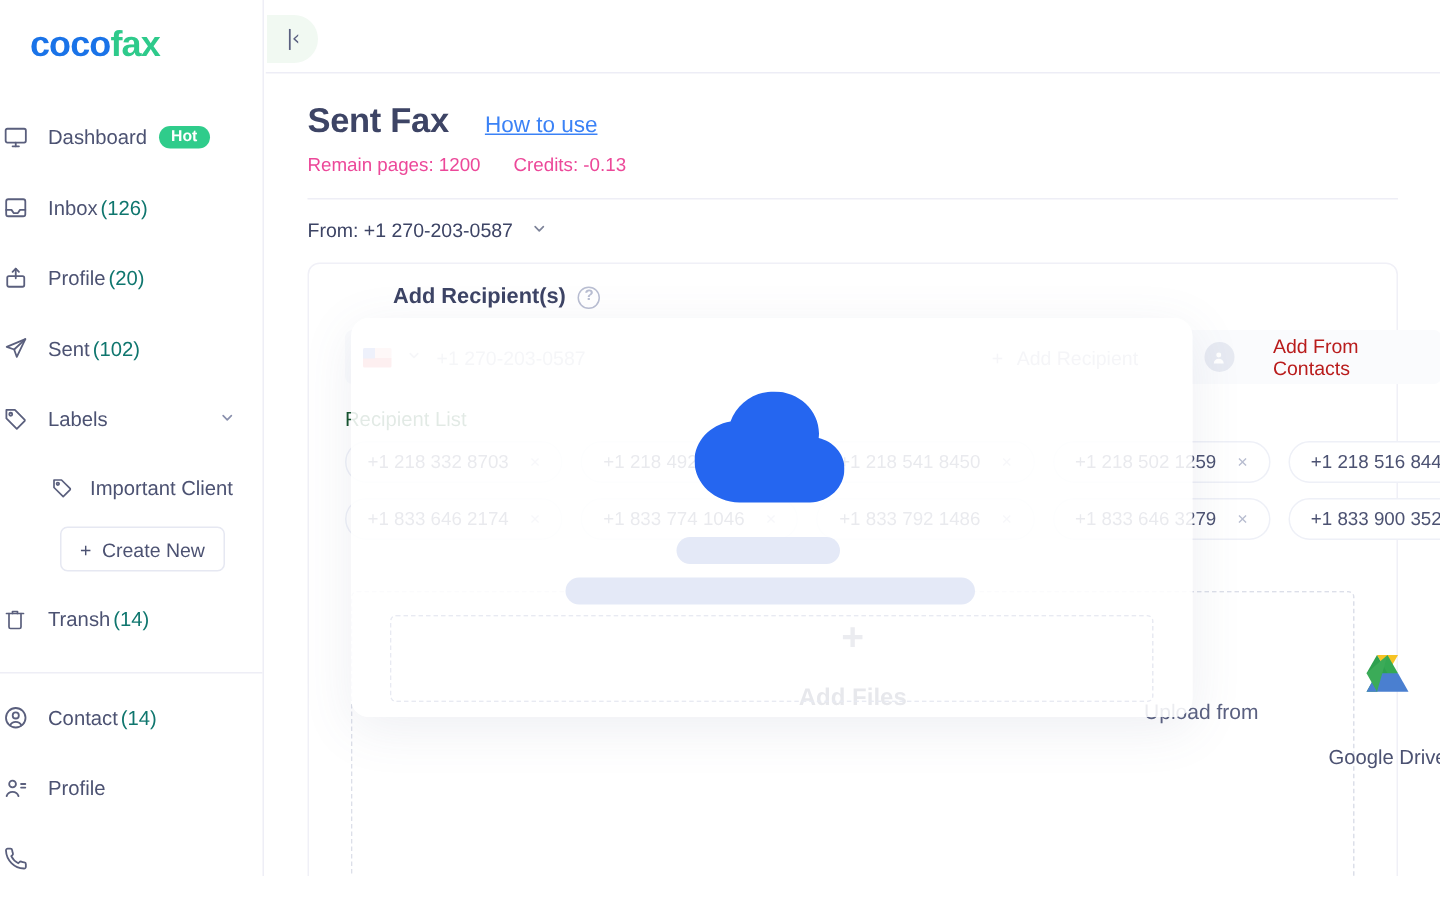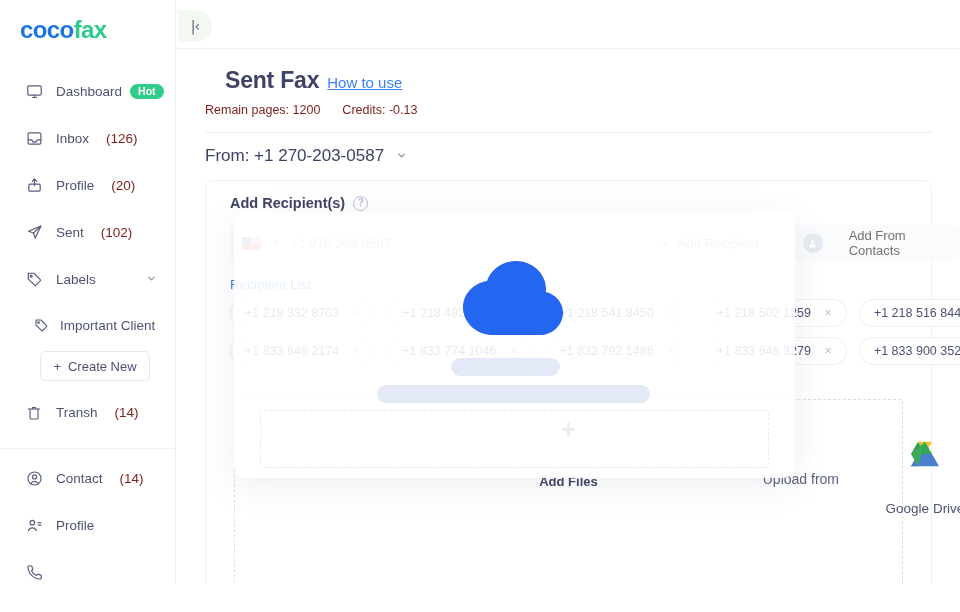--- a/index.html
+++ b/index.html
@@ -33,40 +33,39 @@
     line-height: 1;
     user-select: none;
   }
   .logo .c1 { color: #1a73e8; }
   .logo .c2 { color: #2eca8b; }
 
   .nav { margin-top: 26px; }
   .nav-item {
     display: flex; align-items: center;
     height: 47px;
-    padding-left: 24px;
     cursor: pointer;
     position: relative;
   }
   .nav-item .ico {
     width: 20px; height: 20px;
     display: flex; align-items: center; justify-content: center;
     margin-right: 12px;
     color: #5a5f7d;
     flex: none;
   }
   .nav-item .lbl {
     font-size: 13.5px;
     color: #4c5272;
     white-space: nowrap;
   }
   .nav-item .cnt {
     font-size: 13.5px;
-    color: #7f1d1d;
-    margin-left: 17px;
+    color: #0f766e;
+    margin-left: 2px;
   }
   .badge-hot {
     margin-left: 8px;
     background: #2fcc8b;
     color: #fff;
     font-size: 10.5px;
     font-weight: 600;
     border-radius: 9px;
     padding: 2px 8px 3px;
     line-height: 1;
@@ -122,60 +121,61 @@
     width: 783px; height: 612px;
     background: #ffffff;
     overflow: hidden;
   }
   .main-topbar { height: 48px; background: #fff; }
   .main-topbar-line {
     height: 1px; background: #ededf6;
   }
 
   .page-head { padding: 18px 28px 0 28px; }
-  .title-row { display: flex; align-items: baseline; gap: 8px; margin-left: 20px; }
+  .title-row { display: flex; align-items: baseline; gap: 24px; }
   .page-title {
     font-size: 23px; font-weight: 700; color: #3d4465;
     letter-spacing: -0.2px;
   }
   .howto {
     font-size: 15px; color: #3b82f6;
     text-decoration: underline;
     cursor: pointer;
   }
   .meta-row {
     margin-top: 9px;
     display: flex; gap: 22px;
     font-size: 12.5px;
-    color: #7f1d1d;
+    color: #ec4899;
   }
   .head-rule {
     margin: 15px 0 0 0;
     height: 1px; background: #eeeef6;
   }
 
   .from-row {
     padding: 13px 28px 0 28px;
     display: flex; align-items: center;
   }
   .from-sel {
     display: flex; align-items: center; gap: 12px;
-    font-size: 17px; color: #3d4465;
+    font-size: 13px; color: #3d4465;
     cursor: pointer;
   }
   .from-sel .cv { color: #7d8399; font-size: 11px; }
 
   
   .compose-card {
     margin: 14px 28px 0 28px;
     background: #fff;
     border: 1px solid #f0f0f7;
     border-radius: 8px;
     height: 430px;
     position: relative;
+    padding-left: 32px;
   }
   .sec-title-row {
     display: flex; align-items: center; gap: 8px;
     padding: 14px 0 0 24px;
   }
   .sec-title { font-size: 14.5px; font-weight: 600; color: #3d4465; }
   .q-icon {
     width: 15px; height: 15px; border-radius: 50%;
     border: 1.3px solid #b9bed2; color: #b9bed2;
     font-size: 10px; line-height: 12px; text-align: center;
@@ -206,32 +206,32 @@
   .btn-add-rcpt {
     width: 150px; height: 36px;
     background: #fafbfd; border-radius: 5px;
     display: flex; align-items: center; justify-content: center; gap: 9px;
     font-size: 13px; color: #a9aec2; cursor: pointer;
   }
   .btn-add-contacts {
     height: 36px; padding: 0 14px;
     background: #fafbfd; border-radius: 5px;
     display: flex; align-items: center; gap: 26px;
-    font-size: 13px; color: #737373; cursor: pointer;
+    font-size: 13px; color: #b91c1c; cursor: pointer;
   }
   .person-ico {
     width: 20px; height: 20px; border-radius: 50%;
     background: #e7eaf2; color: #fff;
     display: flex; align-items: center; justify-content: center;
     font-size: 11px; flex: none;
   }
 
   .list-title {
     position: absolute; left: 24px; top: 96px;
-    font-size: 13.5px; color: #3b82f6;
+    font-size: 13.5px; color: #14532d;
   }
 
   
   .chips {
     position: absolute; left: 24px; top: 118px;
     width: 760px;
   }
   .chip-row { display: flex; gap: 12px; margin-bottom: 10px; }
   .chip {
     height: 28px;
@@ -252,22 +252,22 @@
     height: 200px;
     border: 1px dashed #dcdfe9;
     border-radius: 4px;
     display: flex; flex-direction: column; align-items: center;
     padding-top: 16px;
   }
   .dz-plus {
     font-size: 26px; color: #5a6080; font-weight: 700; line-height: 1;
   }
   .dz-label {
-    margin-top: 32px;
-    font-size: 13px; font-weight: 600; color: #3d4465;
+    margin-top: 20px;
+    font-size: 16px; font-weight: 600; color: #3d4465;
   }
   .upload-from {
     position: absolute; right: 92px; top: 290px;
     font-size: 14px; color: #5a6080;
   }
   .gdrive {
     position: absolute; right: -74px; top: 260px;
     width: 160px;
     display: flex; flex-direction: column; align-items: center; gap: 18px;
     cursor: pointer;

